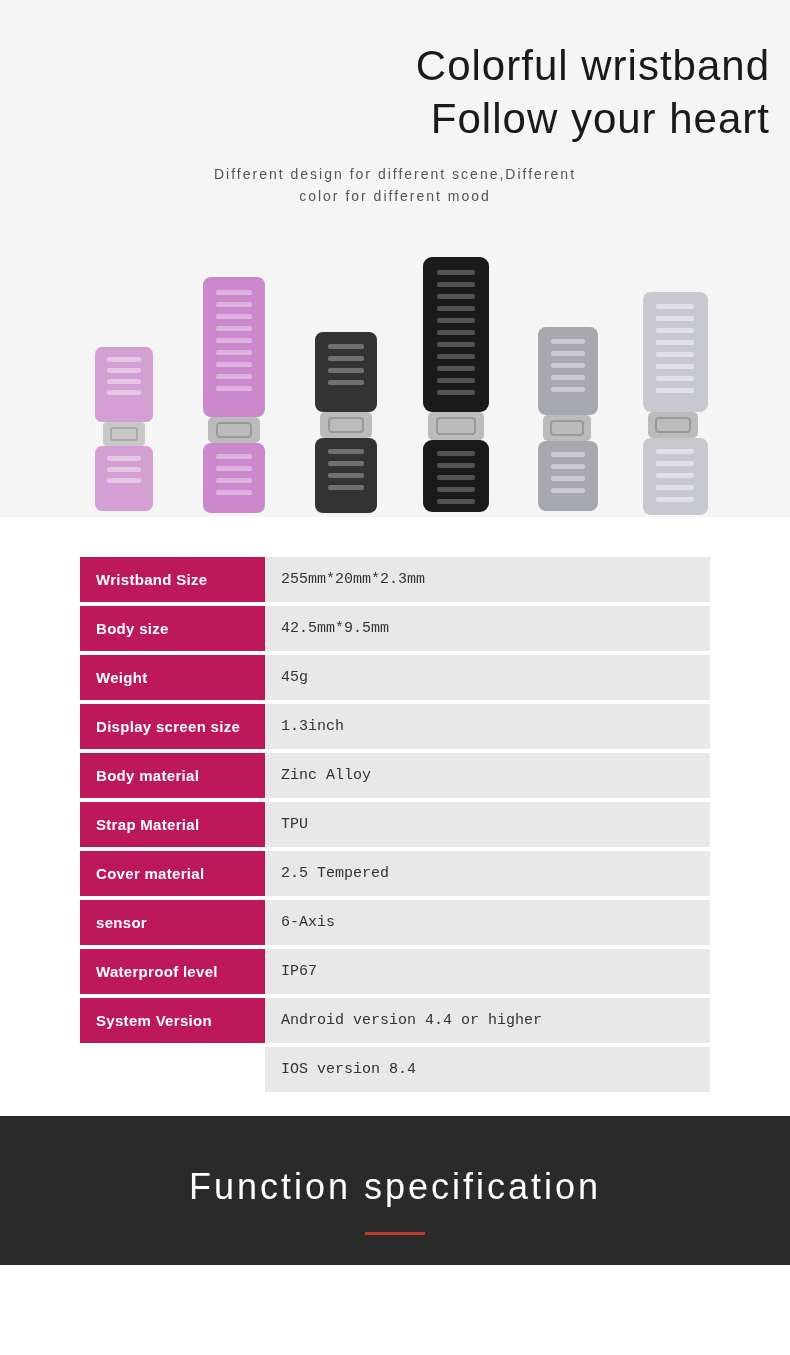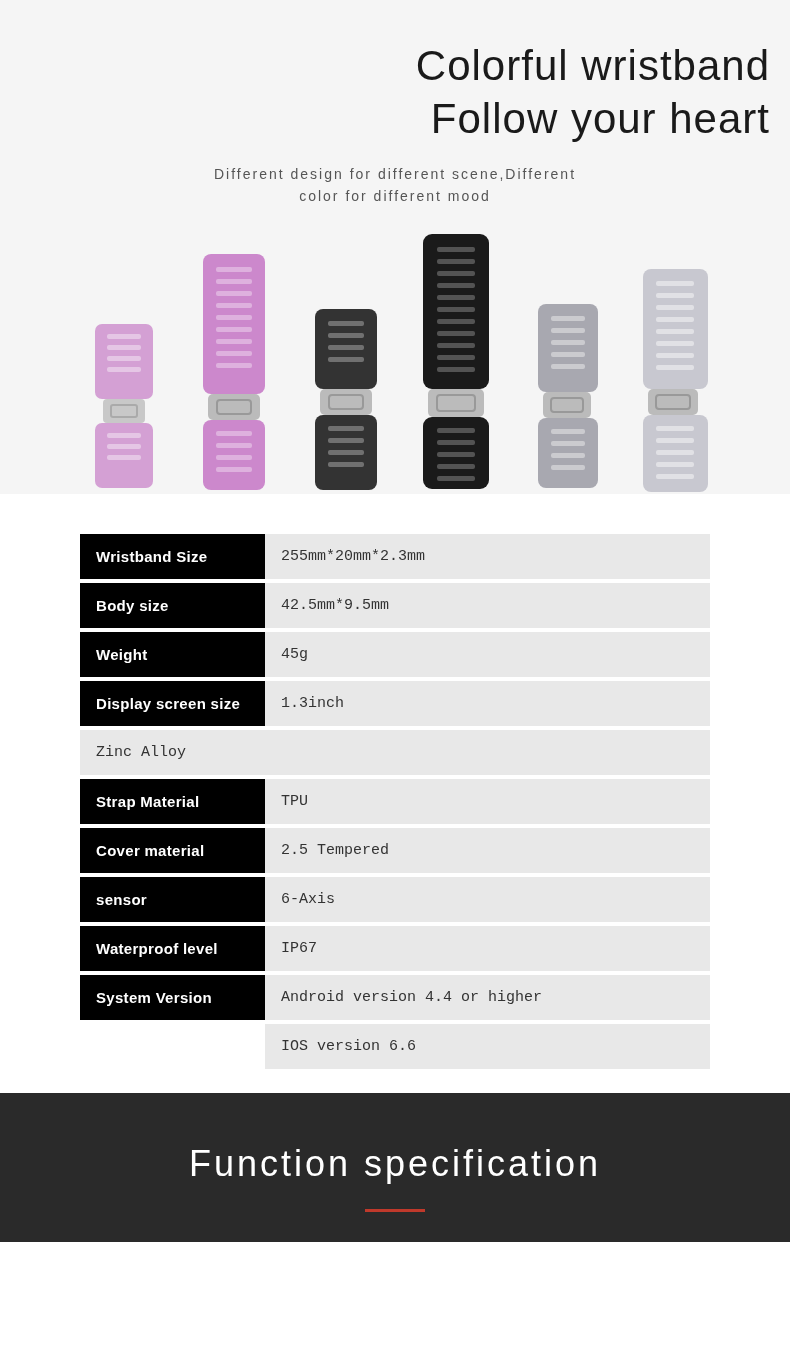--- a/index.html
+++ b/index.html
@@ -23,36 +23,36 @@
       line-height: 1.25;
       letter-spacing: 1px;
       margin-bottom: 18px;
       text-align: right;
     }
     .hero-subtitle {
       font-size: 14px;
       color: #555;
       letter-spacing: 2px;
       line-height: 1.6;
-      margin-bottom: 16px;
+      margin-bottom: 39px;
     }
 
     
     .specs-section {
       background: #fff;
       padding: 40px 80px 20px 80px;
     }
 
     .spec-row {
       display: flex;
       margin-bottom: 4px;
       align-items: stretch;
     }
     .spec-label {
-      background: #000000;
+      background: #be185d;
       color: #fff;
       font-size: 15px;
       font-weight: 600;
       padding: 14px 16px;
       width: 185px;
       min-width: 185px;
       display: flex;
       align-items: center;
       letter-spacing: 0.3px;
     }
@@ -221,20 +221,21 @@
     </div>
       <div class="spec-row">
       <div class="spec-label">Weight</div>
       <div class="spec-value">45g</div>
     </div>
       <div class="spec-row">
       <div class="spec-label">Display screen size</div>
       <div class="spec-value">1.3inch</div>
     </div>
       <div class="spec-row">
+      <div class="spec-label">Body material</div>
       <div class="spec-value">Zinc Alloy</div>
     </div>
       <div class="spec-row">
       <div class="spec-label">Strap Material</div>
       <div class="spec-value">TPU</div>
     </div>
       <div class="spec-row">
       <div class="spec-label">Cover material</div>
       <div class="spec-value">2.5 Tempered</div>
     </div>
@@ -245,21 +246,21 @@
       <div class="spec-row">
       <div class="spec-label">Waterproof level</div>
       <div class="spec-value">IP67</div>
     </div>
       <div class="spec-row">
       <div class="spec-label">System Version</div>
       <div class="spec-value">Android version 4.4 or higher</div>
     </div>
       <div class="spec-row">
       <div style="width:185px;min-width:185px;"></div>
-      <div class="spec-value">IOS version 6.6</div>
+      <div class="spec-value">IOS version 8.4</div>
     </div>
     </div>
 </section>
 
 <section class="func-section">
   <h2 class="func-title">Function specification</h2>
   <div class="func-underline"></div>
 </section>
 
 </body></html>

